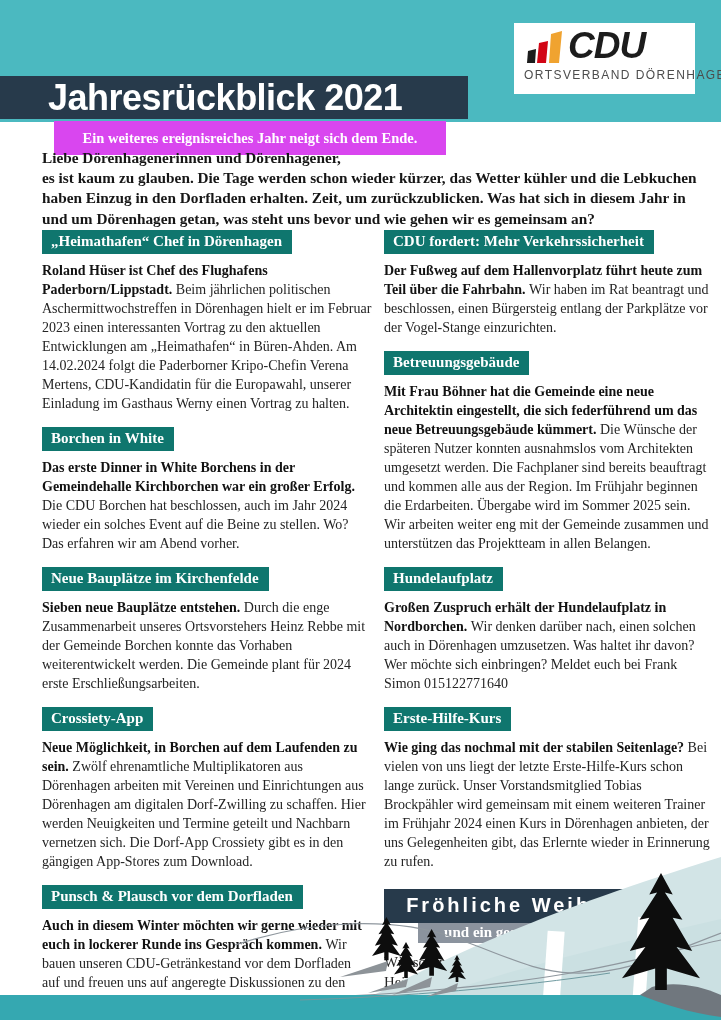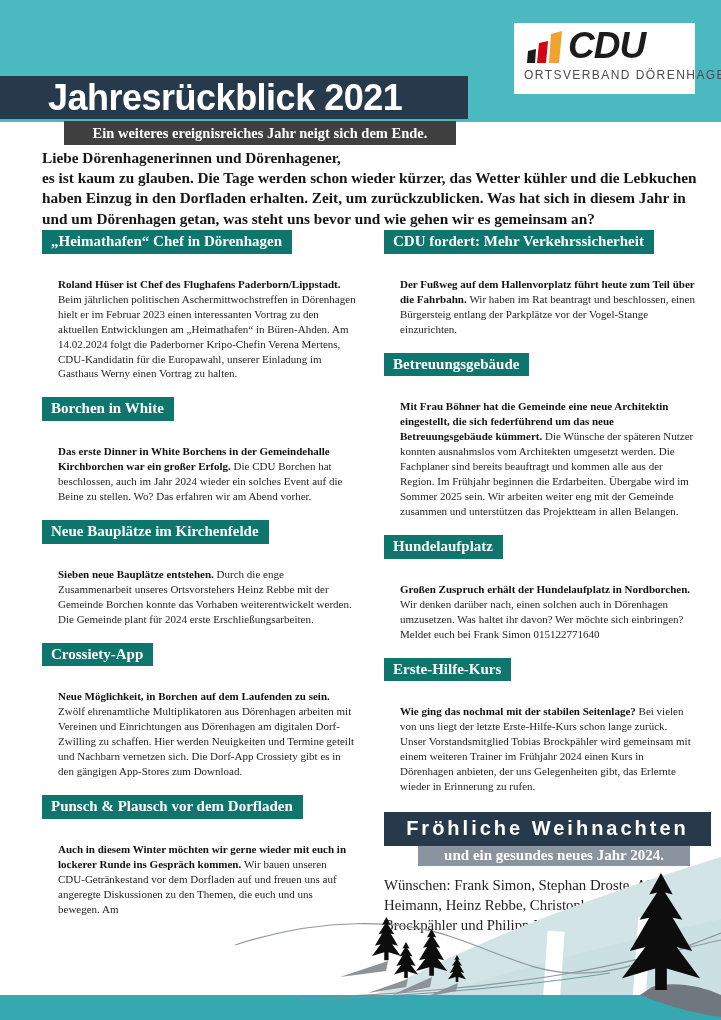--- a/index.html
+++ b/index.html
@@ -5,21 +5,21 @@
   html,body{margin:0;padding:0;background:#e8e8e8;}
   .page{position:relative;width:721px;height:1020px;background:#ffffff;overflow:hidden;
         font-family:"Liberation Serif",serif;color:#1f1f1f;margin:0 auto;}
 
   
   .teal-top{position:absolute;top:0;left:0;width:721px;height:122px;background:#4bb9c0;}
   .title-banner{position:absolute;top:76px;left:0;width:468px;height:43px;background:#273a4b;
         display:flex;align-items:center;}
   .title-banner span{font-family:"Liberation Sans",sans-serif;font-weight:bold;font-size:36px;
         color:#ffffff;padding-left:48px;letter-spacing:-0.5px;white-space:nowrap;}
-  .subtitle-banner{position:absolute;top:121px;left:64px;width:392px;height:24px;background:#404040;
+  .subtitle-banner{position:absolute;top:121px;left:54px;width:392px;height:34px;background:#d946ef;
         display:flex;align-items:center;justify-content:center;}
   .subtitle-banner span{font-family:"Liberation Serif",serif;font-weight:bold;font-size:14.5px;
         color:#ffffff;white-space:nowrap;}
 
   .logo-box{position:absolute;top:23px;left:514px;width:181px;height:71px;background:#ffffff;
         padding:6px 8px 4px 10px;box-sizing:border-box;}
   .logo-row{display:flex;align-items:flex-end;}
   .logo-cdu{font-family:"Liberation Sans",sans-serif;font-weight:bold;font-style:italic;
         font-size:37px;line-height:34px;color:#1c1c1c;letter-spacing:-1px;}
   .logo-sub{font-family:Liberation Sans, sans-serif;font-size:12px;color:#4c4c4c;
@@ -30,21 +30,21 @@
         line-height:1.32;color:#161616;}
   .intro .salutation{display:block;}
 
   
   .col{position:absolute;top:230px;}
   .col-left{left:42px;width:330px;}
   .col-right{left:384px;width:327px;}
   .sec{margin-bottom:14px;}
   .sec-h{display:inline-block;background:#0f766e;color:#ffffff;font-size:15px;font-weight:bold;
         margin:0 0 7px 0;padding:2px 10px 3px 9px;line-height:1.25;}
-  .sec-p{margin:16px;font-size:11px;line-height:1.36;color:#242424;}
+  .sec-p{margin:0;font-size:14px;line-height:1.36;color:#242424;}
   .sec-p .lead{color:#121212;}
   .sec-p .lead::after{content:" ";}
 
   
   .xmas{margin-top:18px;}
   .xmas-title{background:#273a4b;color:#ffffff;font-family:"Liberation Sans",sans-serif;
         font-weight:bold;font-size:20px;letter-spacing:3px;text-align:center;
         padding:5px 0 6px 0;white-space:nowrap;}
   .xmas-sub{background:#8b939e;color:#ffffff;font-weight:bold;font-size:15px;text-align:center;
         width:272px;margin:0 0 0 34px;padding:1px 4px 2px 4px;box-sizing:border-box;white-space:nowrap;}

